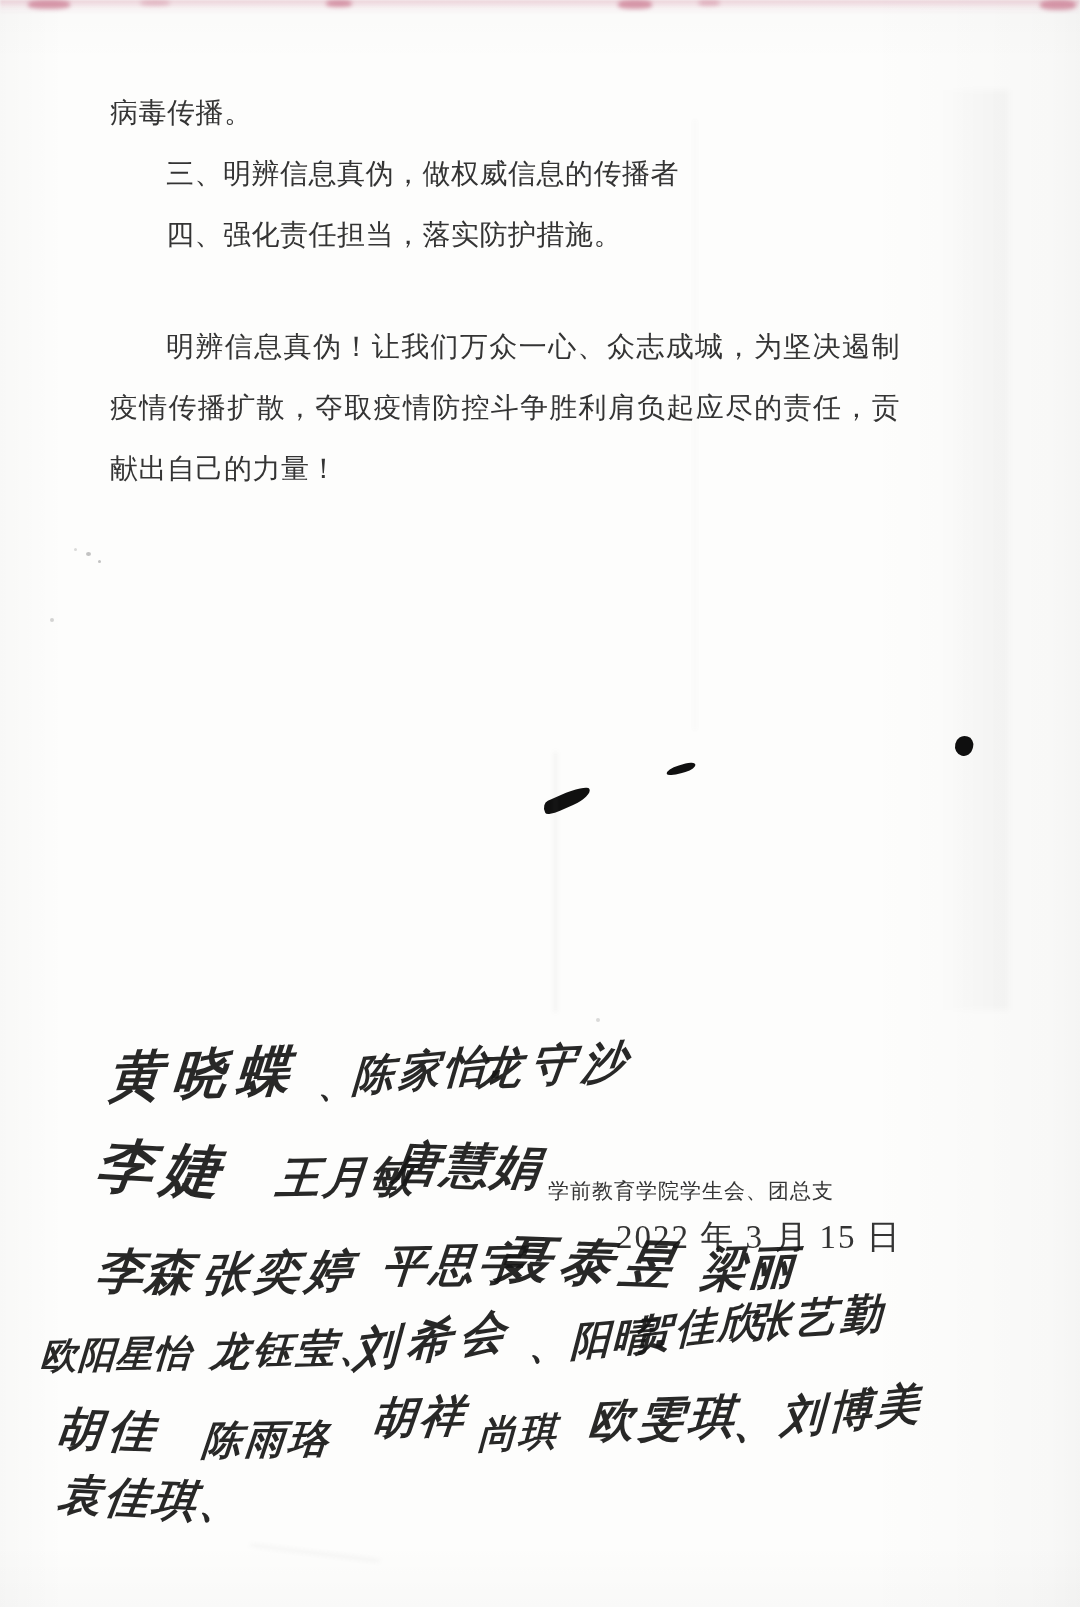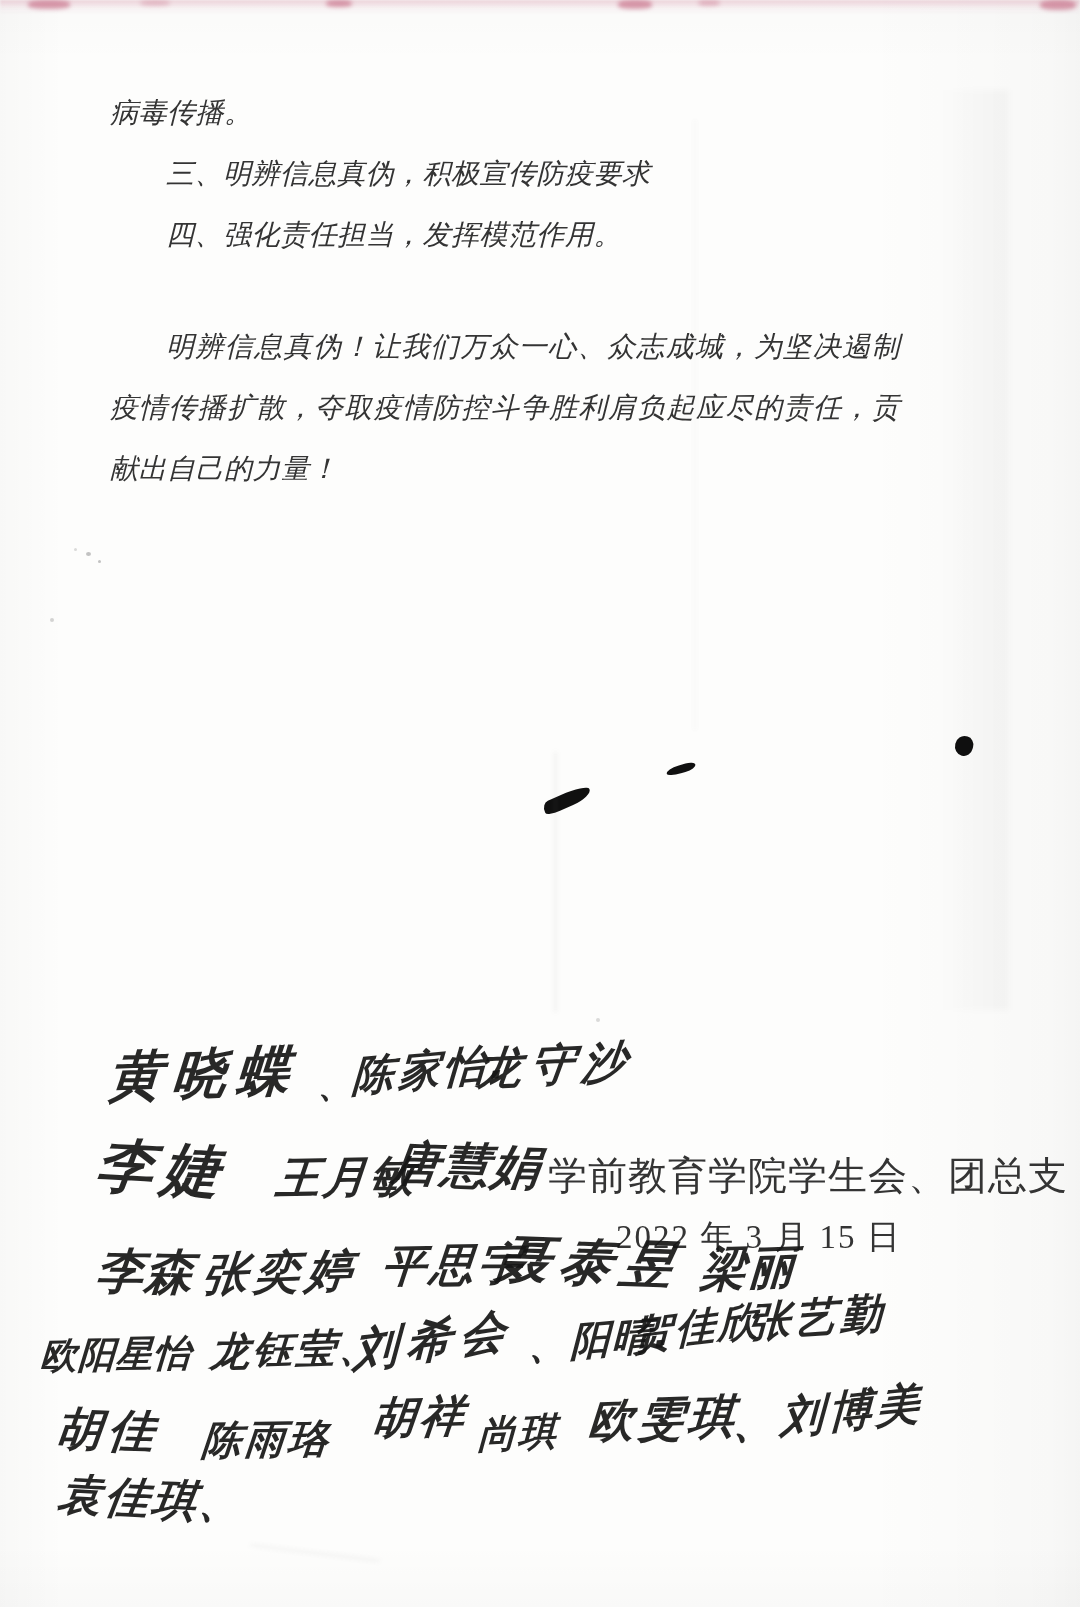--- a/index.html
+++ b/index.html
@@ -34,28 +34,27 @@
   .eb6 { left: 1040px;top: 0; width: 36px; height: 10px; }
 
   
   .body-text {
     position: absolute;
     left: 110px; top: 82px; width: 790px;
     font-size: 28px; line-height: 61px;
     letter-spacing: 0.5px;
     text-align: justify;
     text-justify: inter-character;
-    font-style: italic;
   }
   .body-text p { margin: 0; }
   .indent { text-indent: 2em; }
   .gap-before { margin-top: 51px !important; }
 
   
-  .signoff-org  { position: absolute; left: 548px; top: 1149px; font-size: 39px; letter-spacing: 1px; white-space: nowrap; }
+  .signoff-org  { position: absolute; left: 548px; top: 1177px; font-size: 21px; letter-spacing: 1px; white-space: nowrap; }
   .signoff-date { position: absolute; left: 616px; top: 1215px; font-size: 33px; letter-spacing: 2px; white-space: nowrap; }
 
   
   .sig {
     position: absolute;
     font-family: "DejaVu Sans", sans-serif;
     font-style: italic;
     font-weight: 600;
     color: #161616;
     white-space: nowrap;
@@ -120,22 +119,22 @@
   <div class="scan-top"></div>
   <div class="edge-blob eb1"></div>
   <div class="edge-blob eb2"></div>
   <div class="edge-blob eb3"></div>
   <div class="edge-blob eb4"></div>
   <div class="edge-blob eb5"></div>
   <div class="edge-blob eb6"></div>
 
   <div class="body-text">
     <p>病毒传播。</p>
-    <p class="indent">三、明辨信息真伪，积极宣传防疫要求</p>
-    <p class="indent">四、强化责任担当，发挥模范作用。</p>
+    <p class="indent">三、明辨信息真伪，做权威信息的传播者</p>
+    <p class="indent">四、强化责任担当，落实防护措施。</p>
     <p class="indent gap-before">明辨信息真伪！让我们万众一心、众志成城，为坚决遏制疫情传播扩散，夺取疫情防控斗争胜利肩负起应尽的责任，贡献出自己的力量！</p>
   </div>
 
   <div class="signoff-org">学前教育学院学生会、团总支</div>
   <div class="signoff-date">2022 年 3 月 15 日</div>
 
   <span class="sig s1a">黄晓蝶</span>
   <span class="sig s1b">、</span>
   <span class="sig s1c">陈家怡.</span>
   <span class="sig s1d">龙守沙</span>

